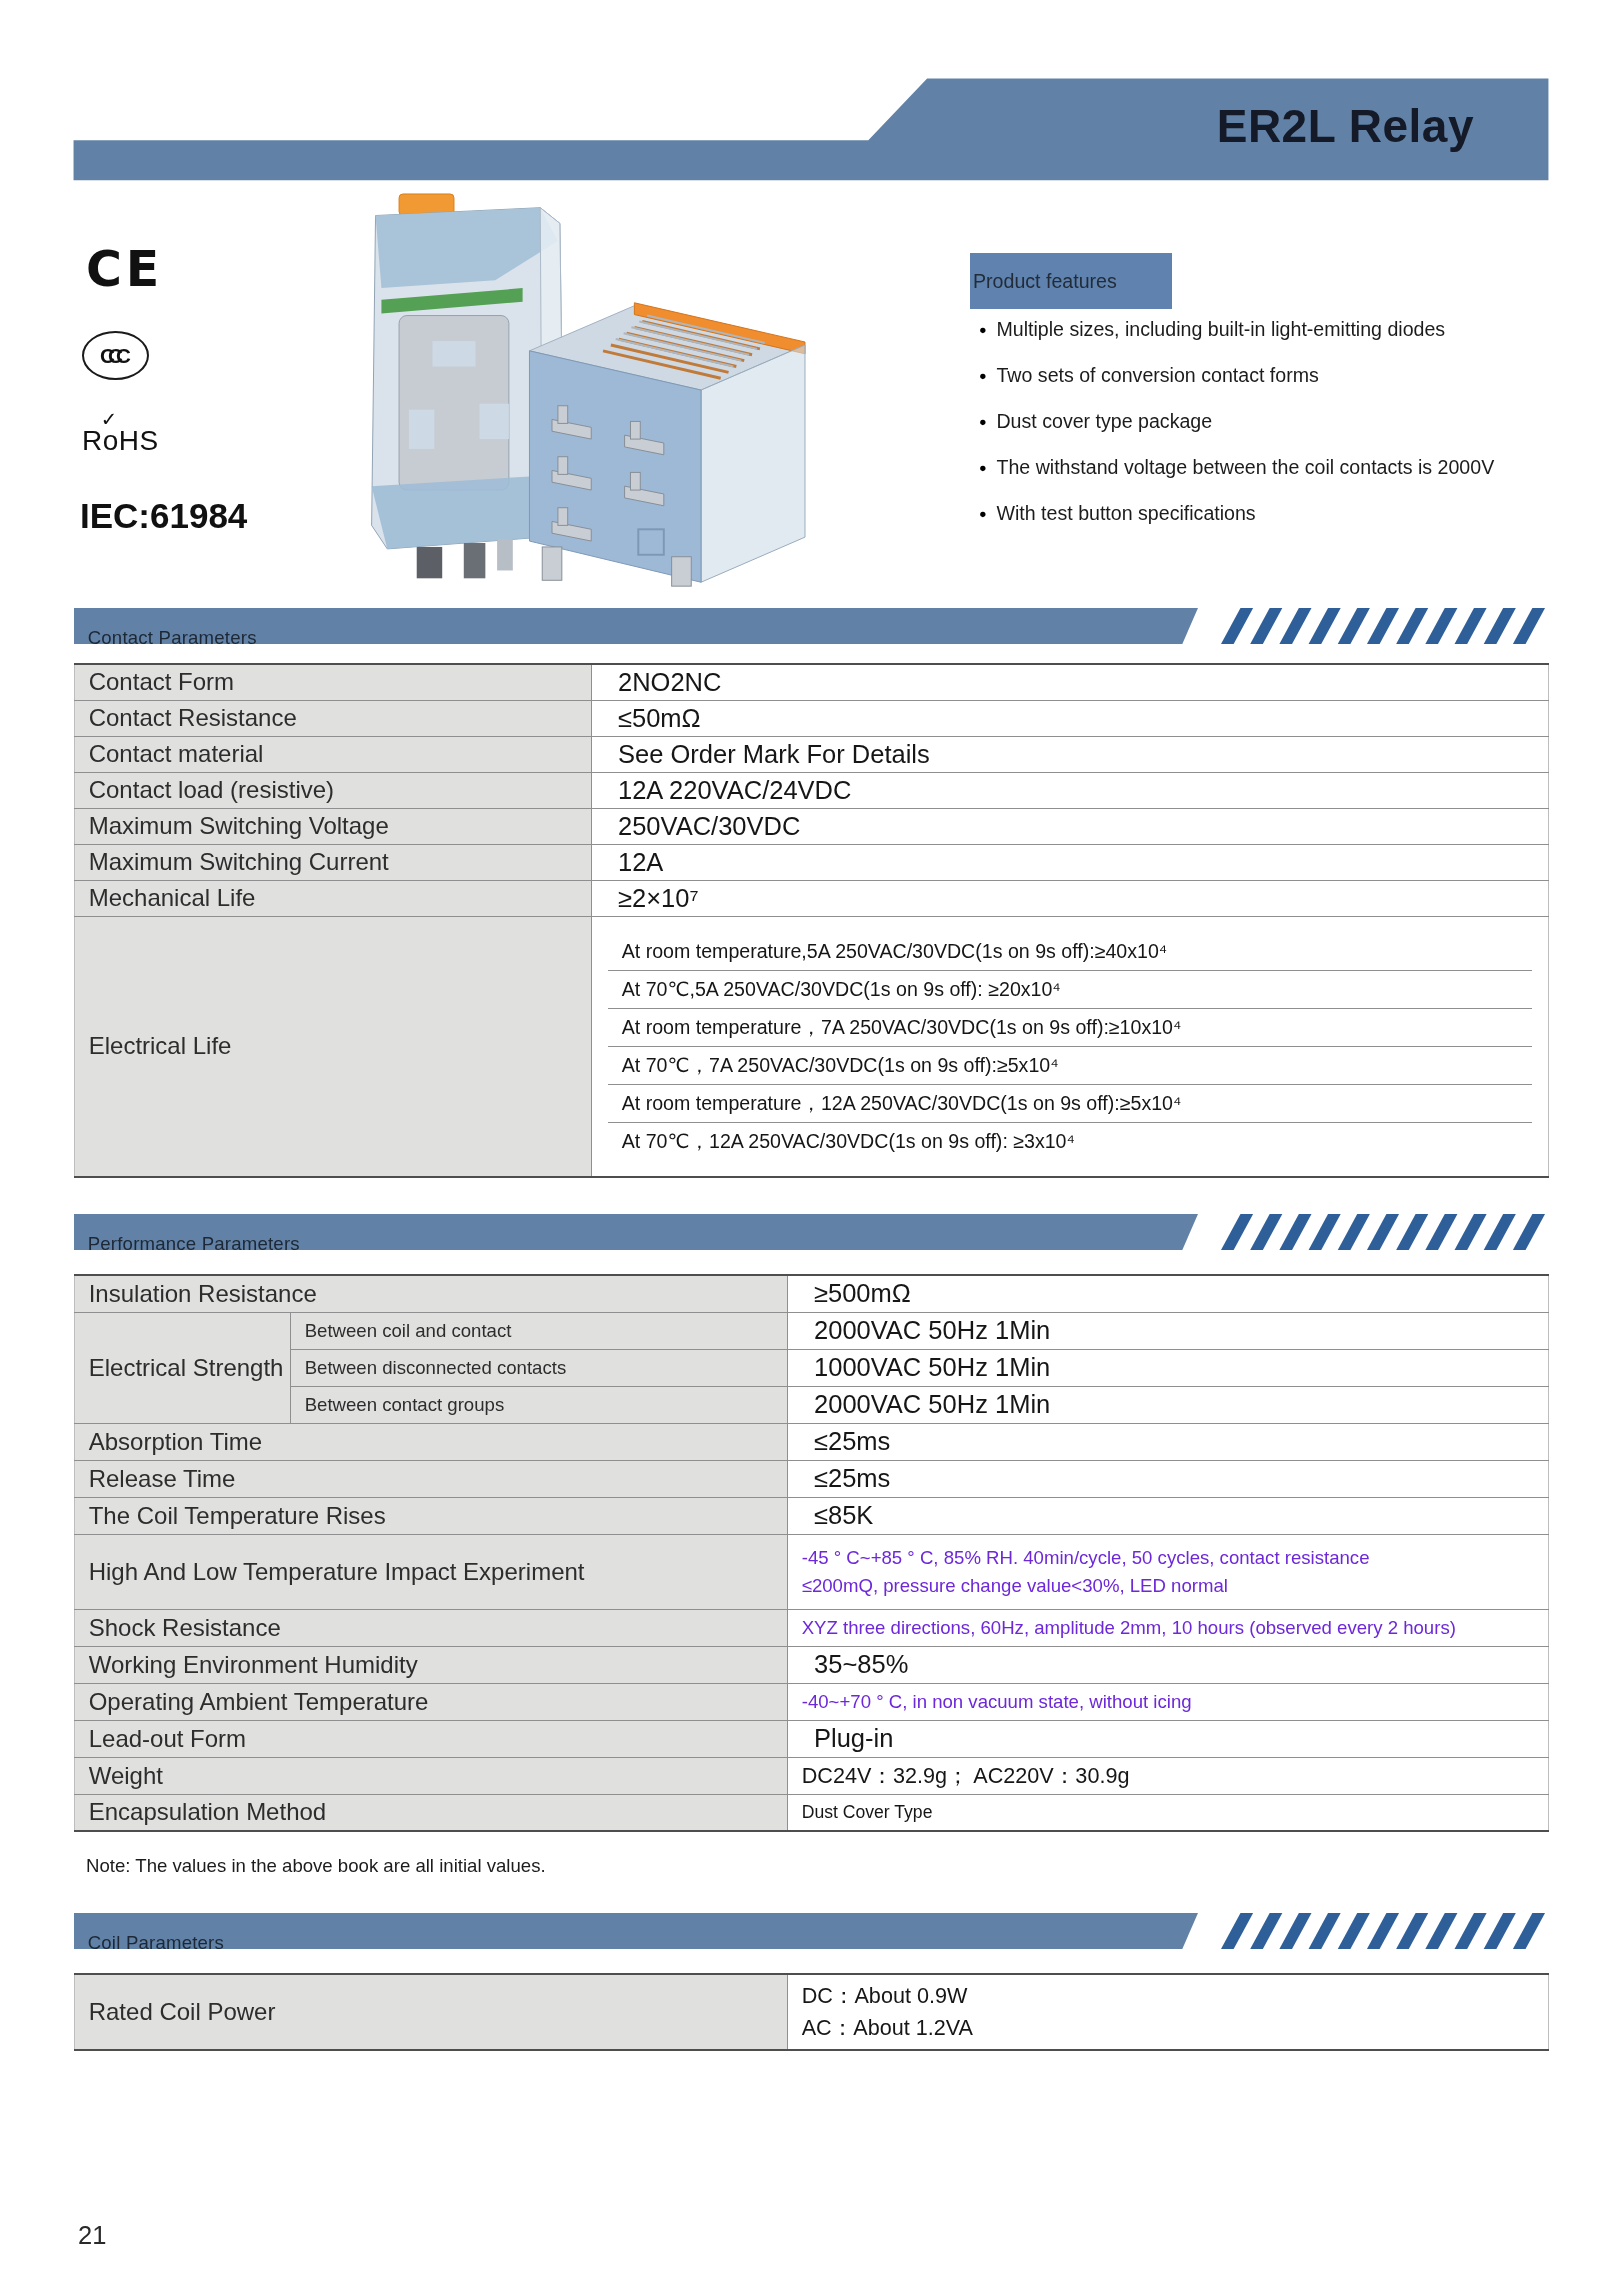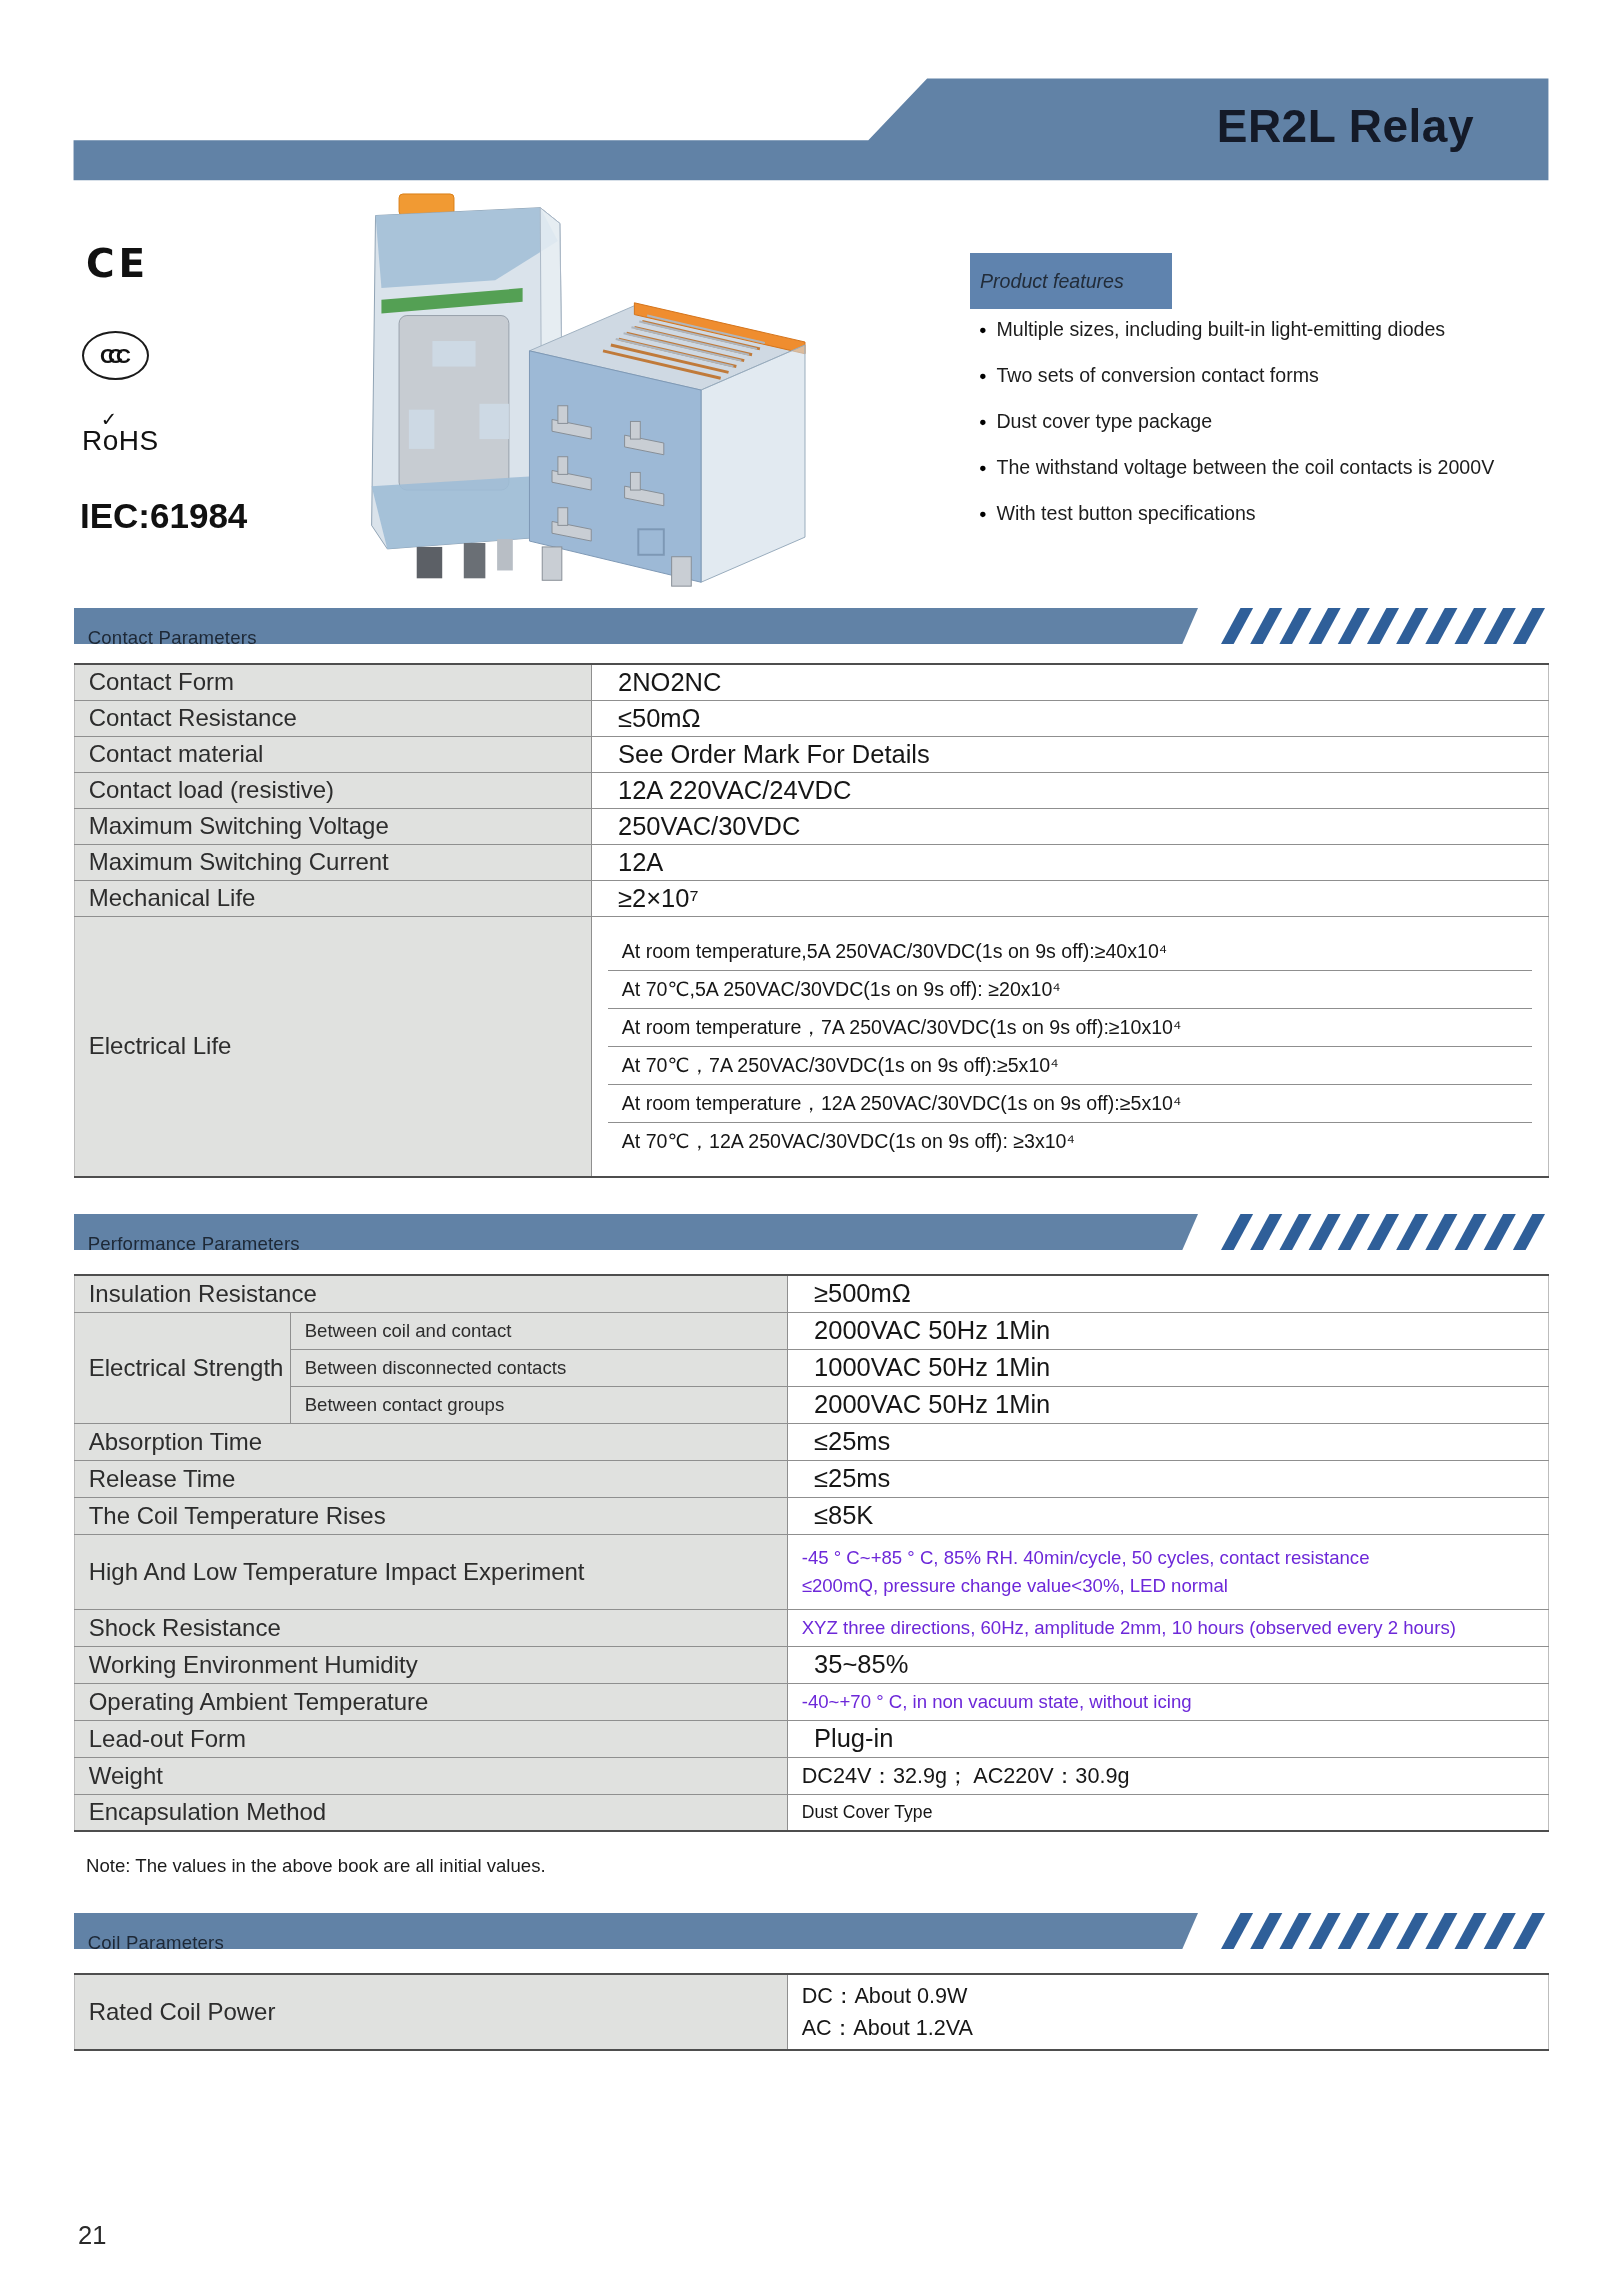--- a/index.html
+++ b/index.html
@@ -5,34 +5,34 @@
   html,body{margin:0;padding:0;background:#ffffff;}
   body{font-family:"Liberation Sans","DejaVu Sans",sans-serif;color:#1a1a1a;}
   .page{position:relative;width:1621px;height:2293px;background:#fff;overflow:hidden;}
 
   
   .banner-svg{position:absolute;left:0;top:0;}
   .banner-title{position:absolute;top:99px;right:147px;font-size:46px;font-weight:bold;
     color:#141a28;letter-spacing:0.5px;}
 
   
-  .cert-ce{position:absolute;left:86px;top:241px;font-size:39px;font-weight:bold;color:#111;
+  .cert-ce{position:absolute;left:86px;top:241px;font-size:49px;font-weight:bold;color:#111;
     letter-spacing:3.9px;font-family:"DejaVu Sans",sans-serif;}
   .cert-ccc{position:absolute;left:82px;top:331px;width:63px;height:45px;border:2.9px solid #1a1a1a;
     border-radius:50%;display:flex;align-items:center;justify-content:center;}
   .cert-ccc span{font-size:20.6px;font-weight:bold;letter-spacing:-6.9px;margin-left:-6.9px;color:#111;}
   .cert-rohs{position:absolute;left:82px;top:425px;font-size:28px;color:#111;letter-spacing:0.5px;}
   .rohs-o{position:relative;display:inline-block;}
   .rohs-check{position:absolute;left:-2px;top:-16.7px;font-size:19.6px;font-weight:bold;color:#111;}
   .cert-iec{position:absolute;left:80px;top:496px;font-size:35px;font-weight:bold;color:#111;}
 
   
   .features-box{position:absolute;left:970px;top:253px;width:202px;height:56px;background:#5f83ae;
     display:flex;align-items:center;}
-  .features-box span{font-size:19.6px;color:#222c39;padding-left:10px;font-style:italic;}
+  .features-box span{font-size:19.6px;color:#222c39;padding-left:3px;}
   .features-list{position:absolute;left:979px;top:320px;width:431px;list-style:none;margin:0;padding:0;}
   .features-list li{margin-bottom:25.5px;font-size:19.6px;color:#1c1c1c;white-space:nowrap;line-height:19.6px;}
   .features-list .dot{font-size:12.7px;margin-right:9.8px;vertical-align:2px;color:#000;}
 
   
   .sec-bar{position:absolute;left:74px;width:1124px;height:36px;background:#6182a6;
     clip-path:polygon(0 0,100% 0,calc(100% - 15.7px) 100%,0 100%);display:flex;align-items:center;}
   .sec-bar span{font-size:18.6px;color:#1d2836;padding-left:13.7px;letter-spacing:0.2px;margin-top:23px;}
   .hatch{position:absolute;left:1220px;width:327px;height:36px;}
 

